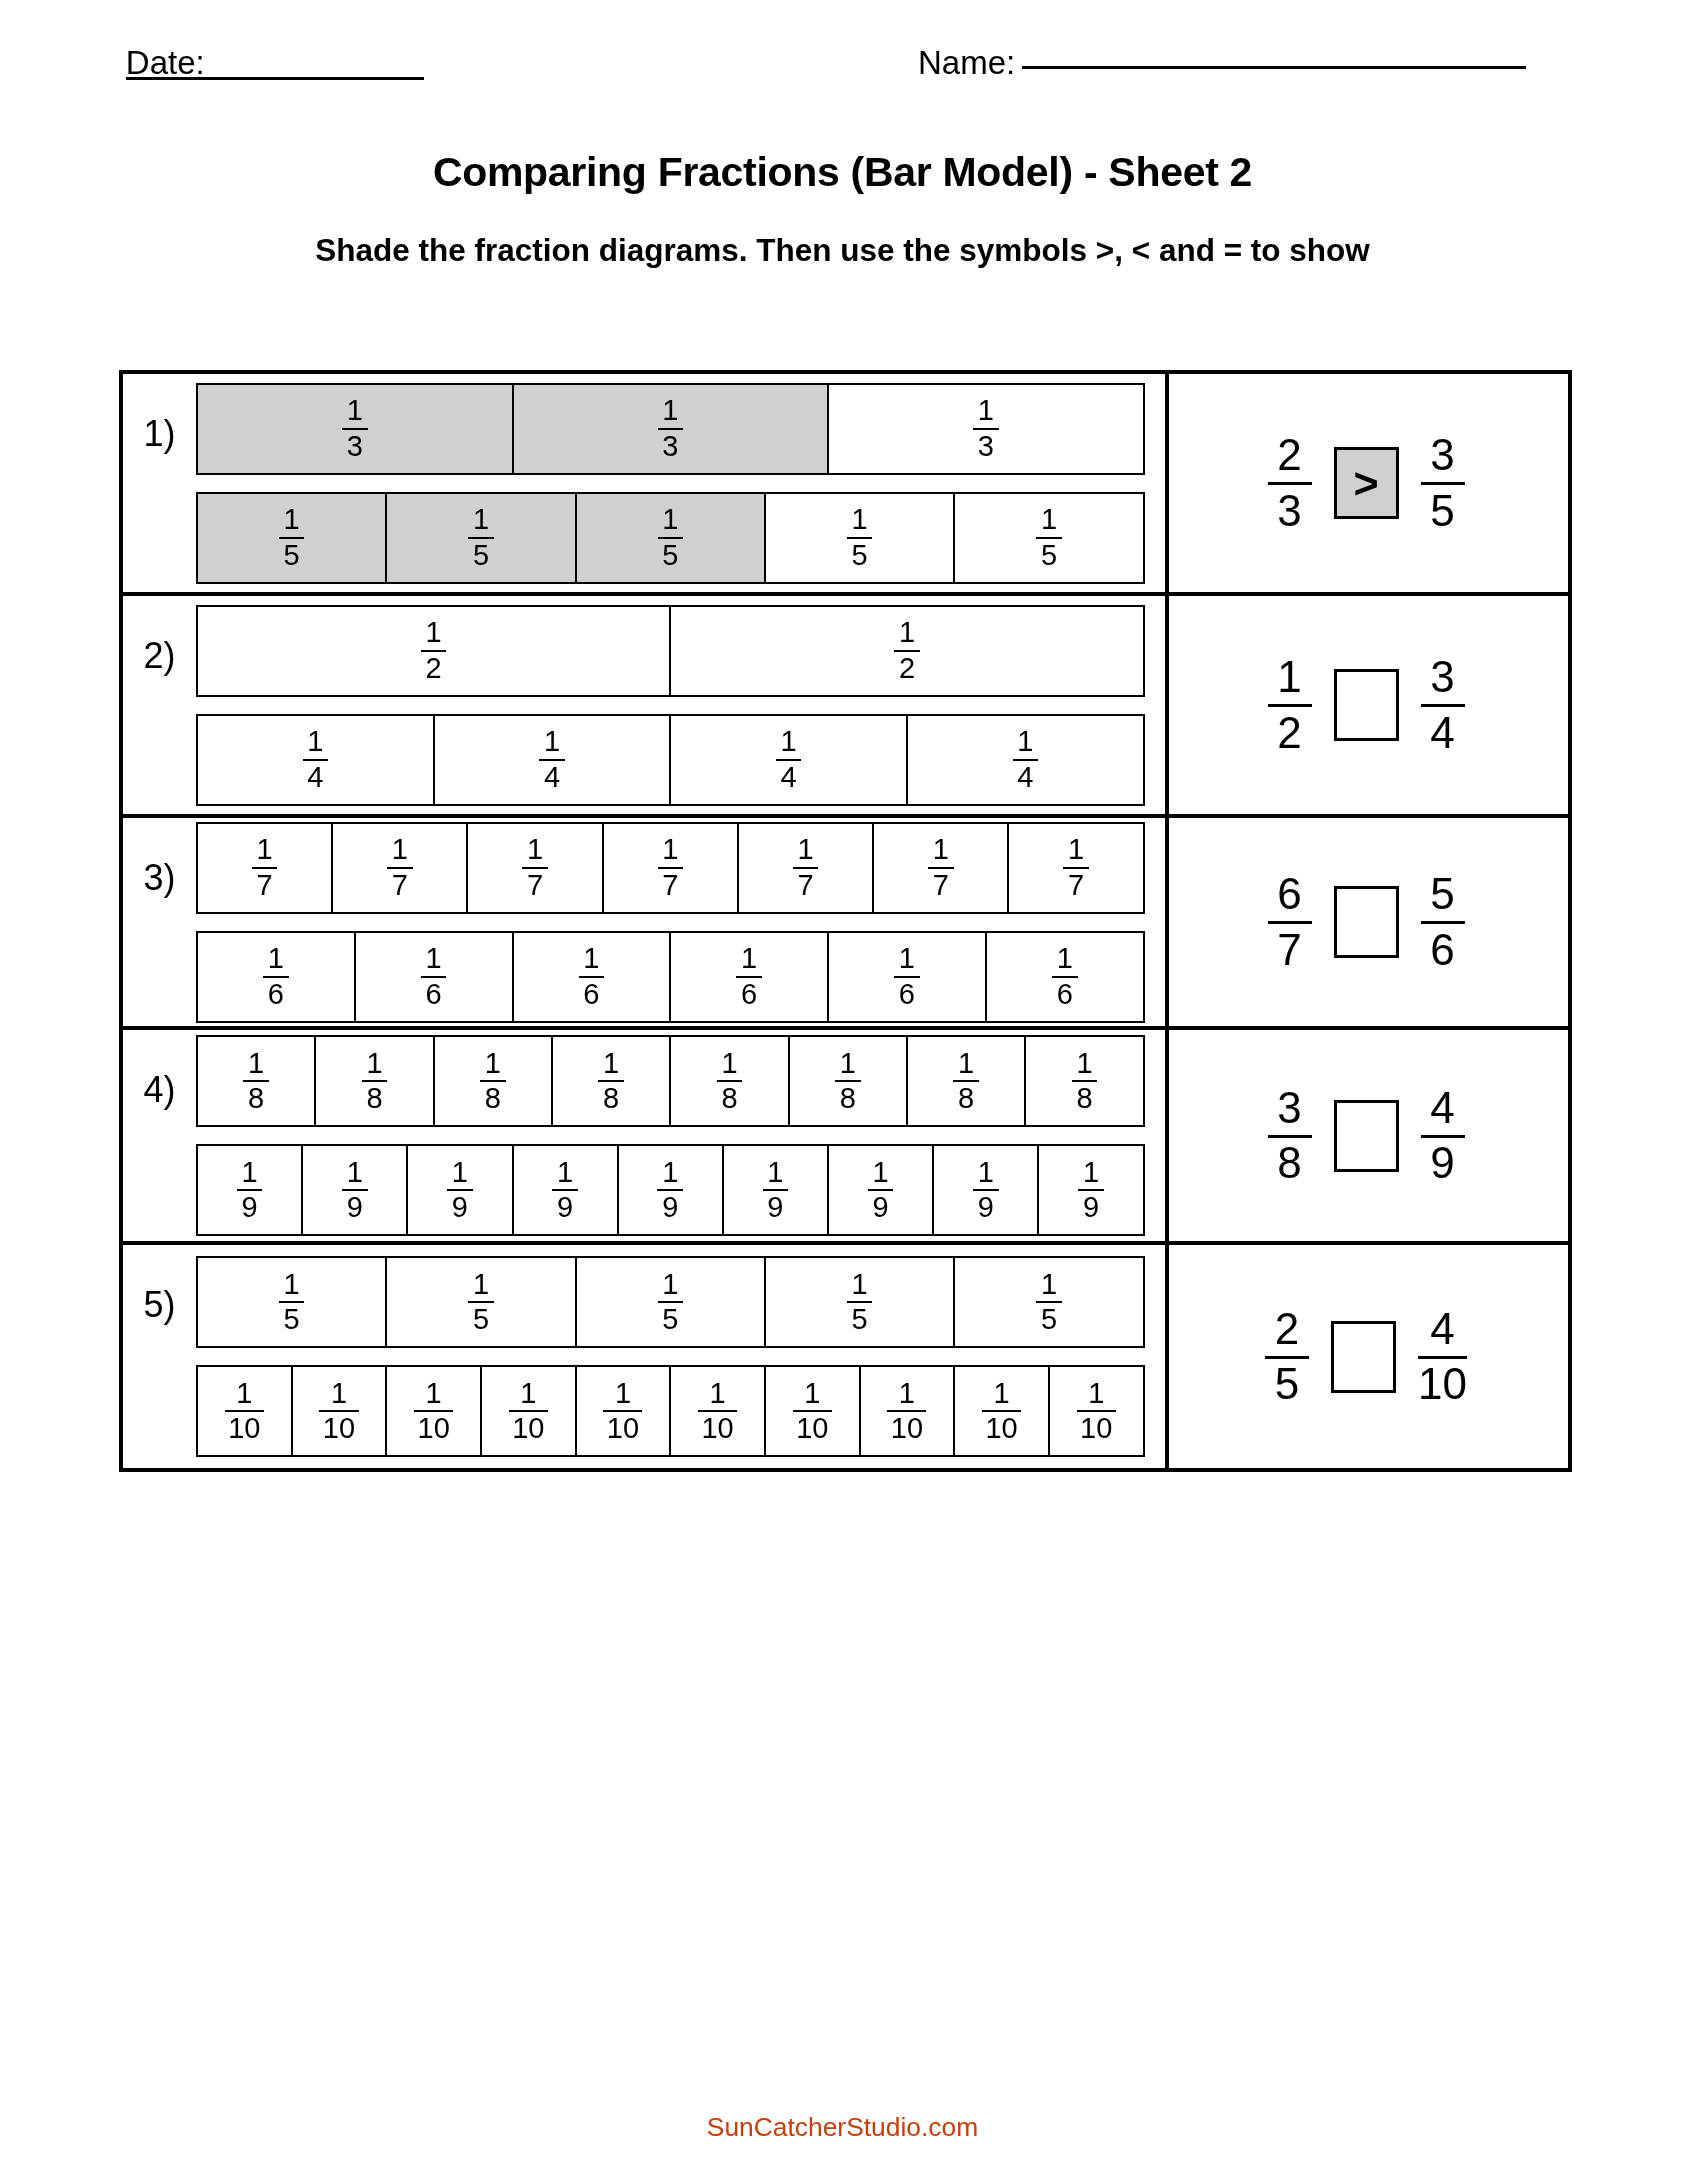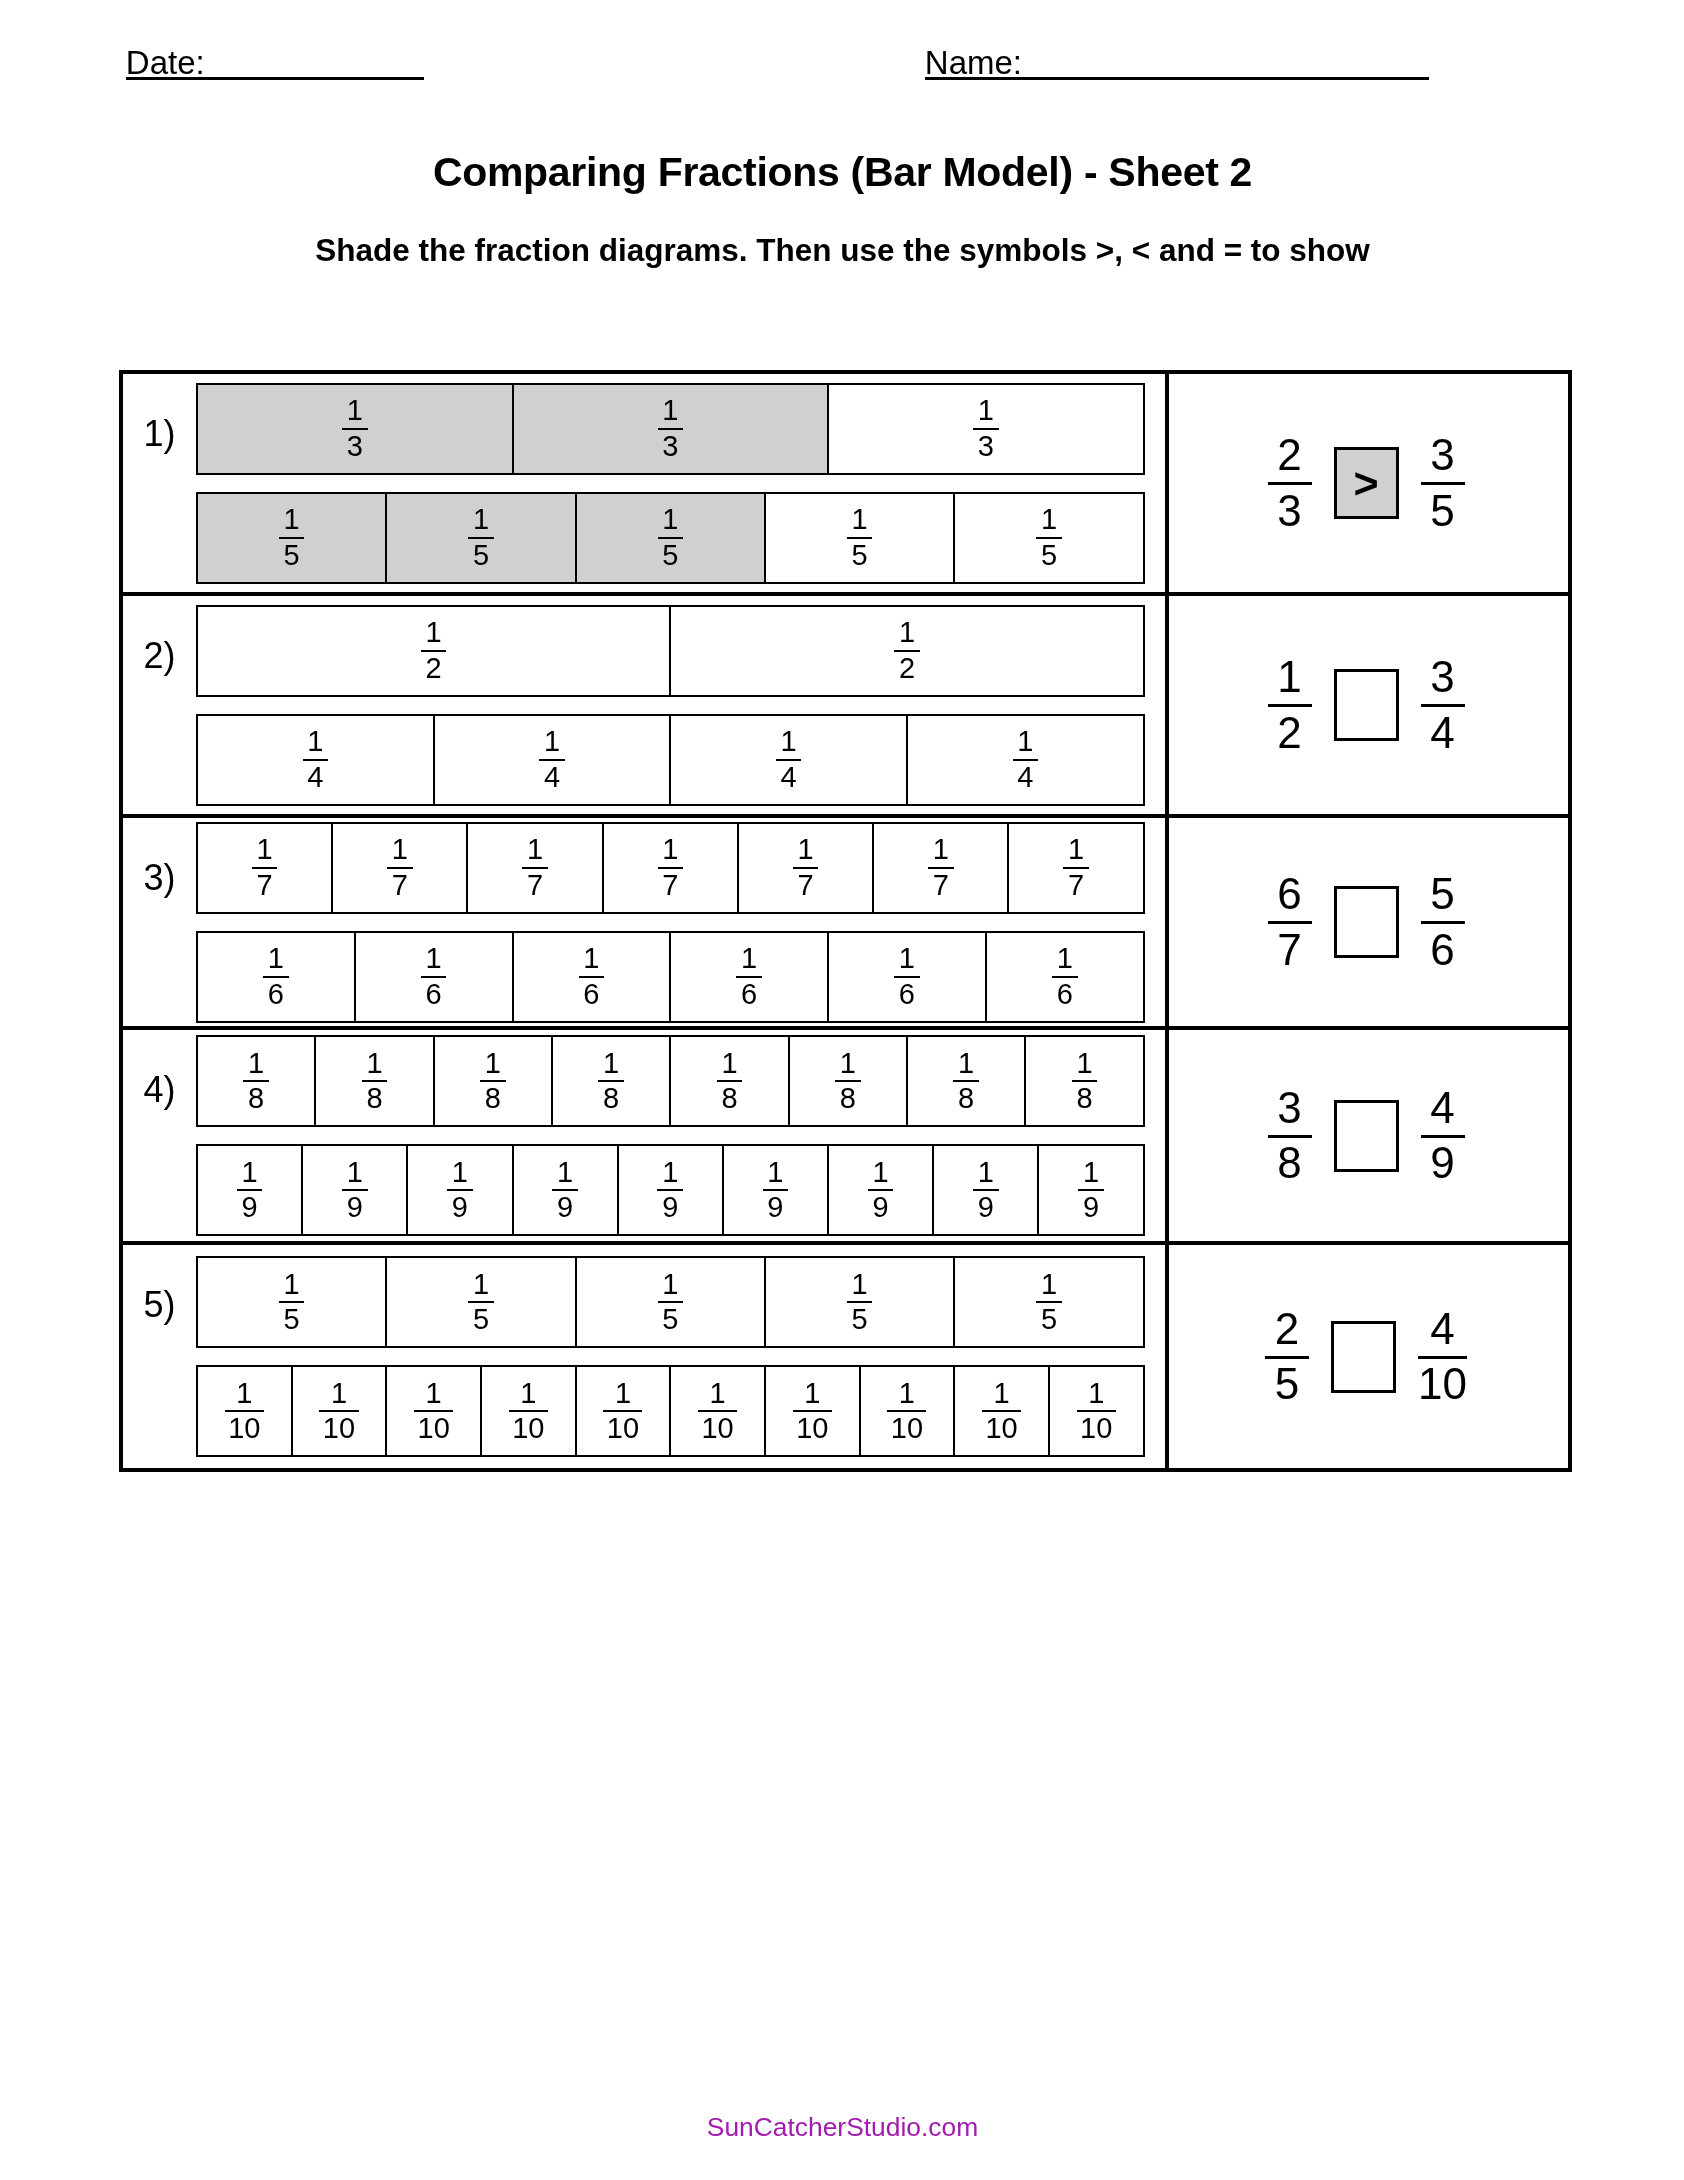--- a/index.html
+++ b/index.html
@@ -25,21 +25,21 @@
   .field-label { font-size: 33px; white-space: nowrap; }
   .field-rule {
     display: inline-block;
     border-bottom: 3.4px solid #000;
     margin-left: 6.8px;
     position: relative;
     top: -5.1px;
   }
   .field-date { left: 119px; top: 0; flex-direction: column; }
   .field-date .field-rule { width: 298px; }
-  .field-name { left: 918px; top: 0; flex-direction: column; }
+  .field-name { left: 918px; top: 0; }
   .field-name .field-rule { width: 504px; }
 
   .title {
     position: absolute;
     left: 0; top: 149px;
     width: 1685px;
     text-align: center;
     font-size: 41px;
     font-weight: bold;
     letter-spacing: -0.3px;
@@ -171,21 +171,21 @@
   .row-4 .q-left, .row-4 .q-right { height: 211px; }
   .row-5 .q-left, .row-5 .q-right { height: 223px; }
 
   .footer {
     position: absolute;
     left: 0;
     top: 2112px;
     width: 1685px;
     text-align: center;
     font-size: 26.4px;
-    color: #a21caf;
+    color: #c2410c;
   }
 </style>
 </head>
 <body>
 
 <div class="name-date-row">
   <div class="field field-date">
     <span class="field-label">Date:</span>
     <span class="field-rule"></span>
   </div>

